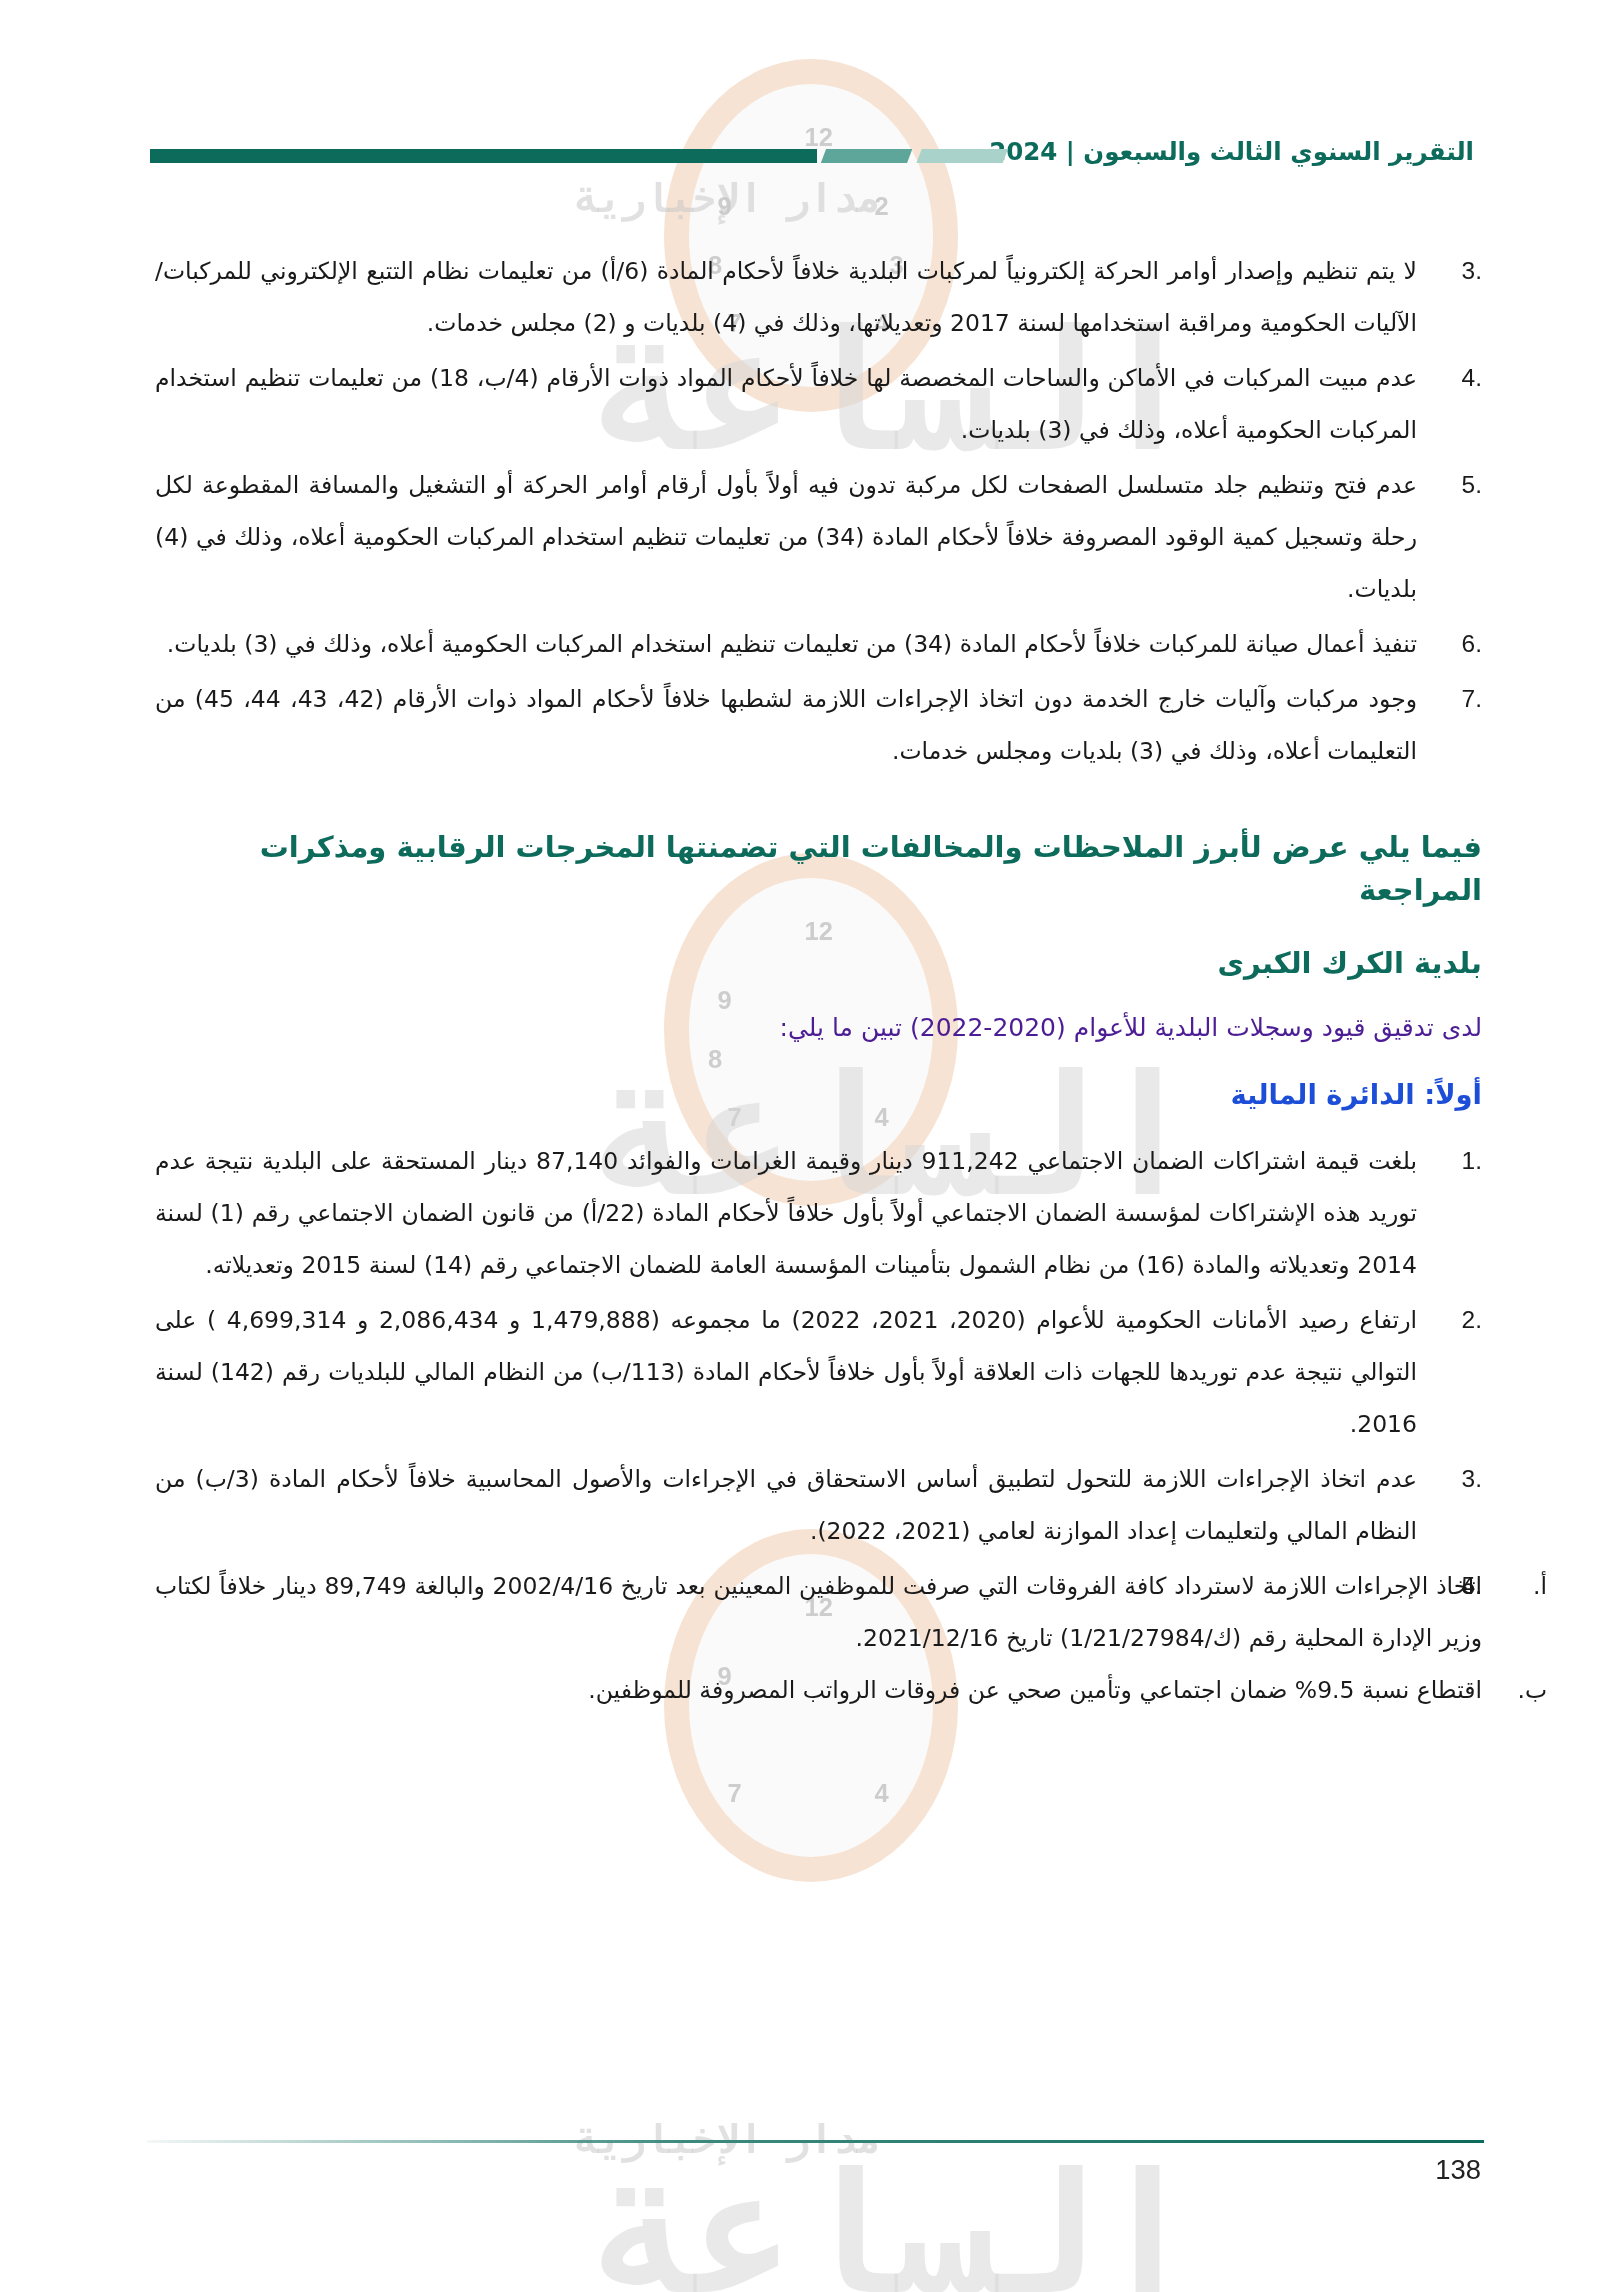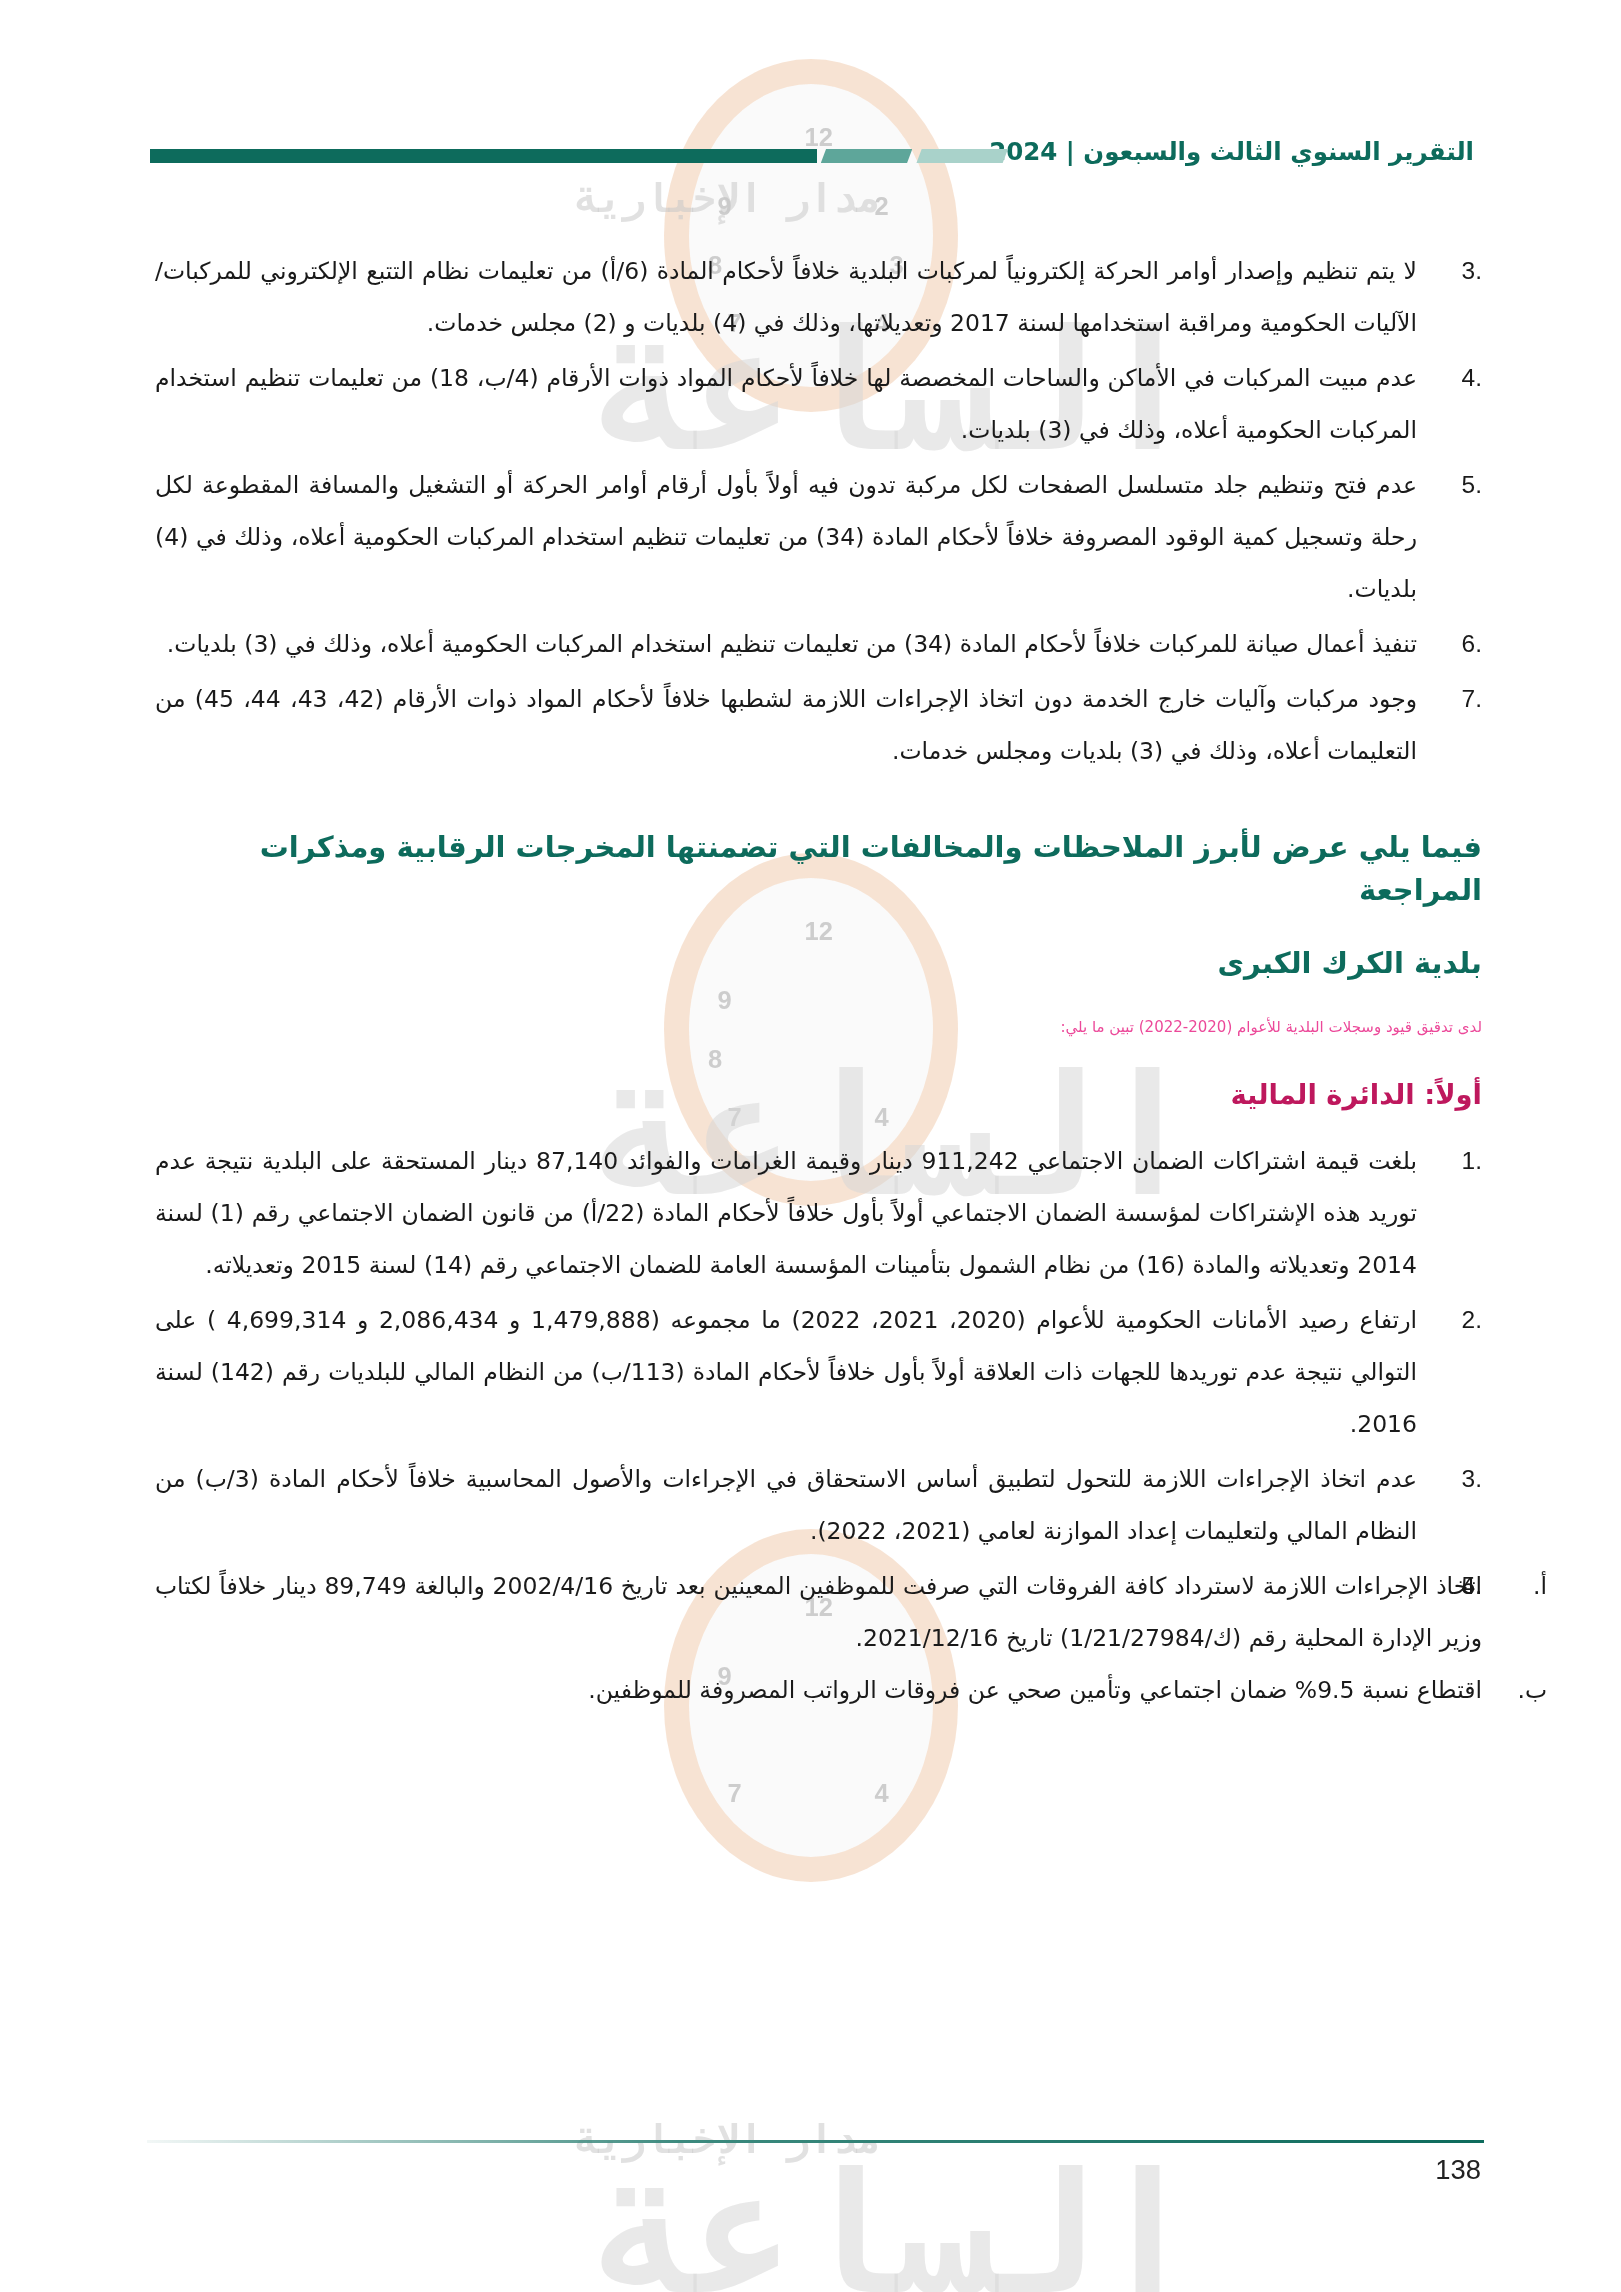--- a/index.html
+++ b/index.html
@@ -148,29 +148,29 @@
       letter-spacing: -0.5px;
     }
     .sub-heading {
       font-family: "DejaVu Sans", sans-serif;
       font-weight: bold;
       font-size: 29px;
       color: #0d6b5c;
       line-height: 43px;
     }
     .intro {
-      font-size: 15px;
+      font-size: 25px;
       line-height: 43px;
-      color: #ec4899;
+      color: #4c1d95;
     }
     .sub-heading-2 {
       font-family: "DejaVu Sans", sans-serif;
       font-weight: bold;
       font-size: 27.4px;
-      color: #be185d;
+      color: #1d4ed8;
       line-height: 43px;
     }
 
     
     .footer-rule {
       position: absolute;
       top: 2140px;
       left: 147px;
       right: 137px;
       height: 2.9px;

